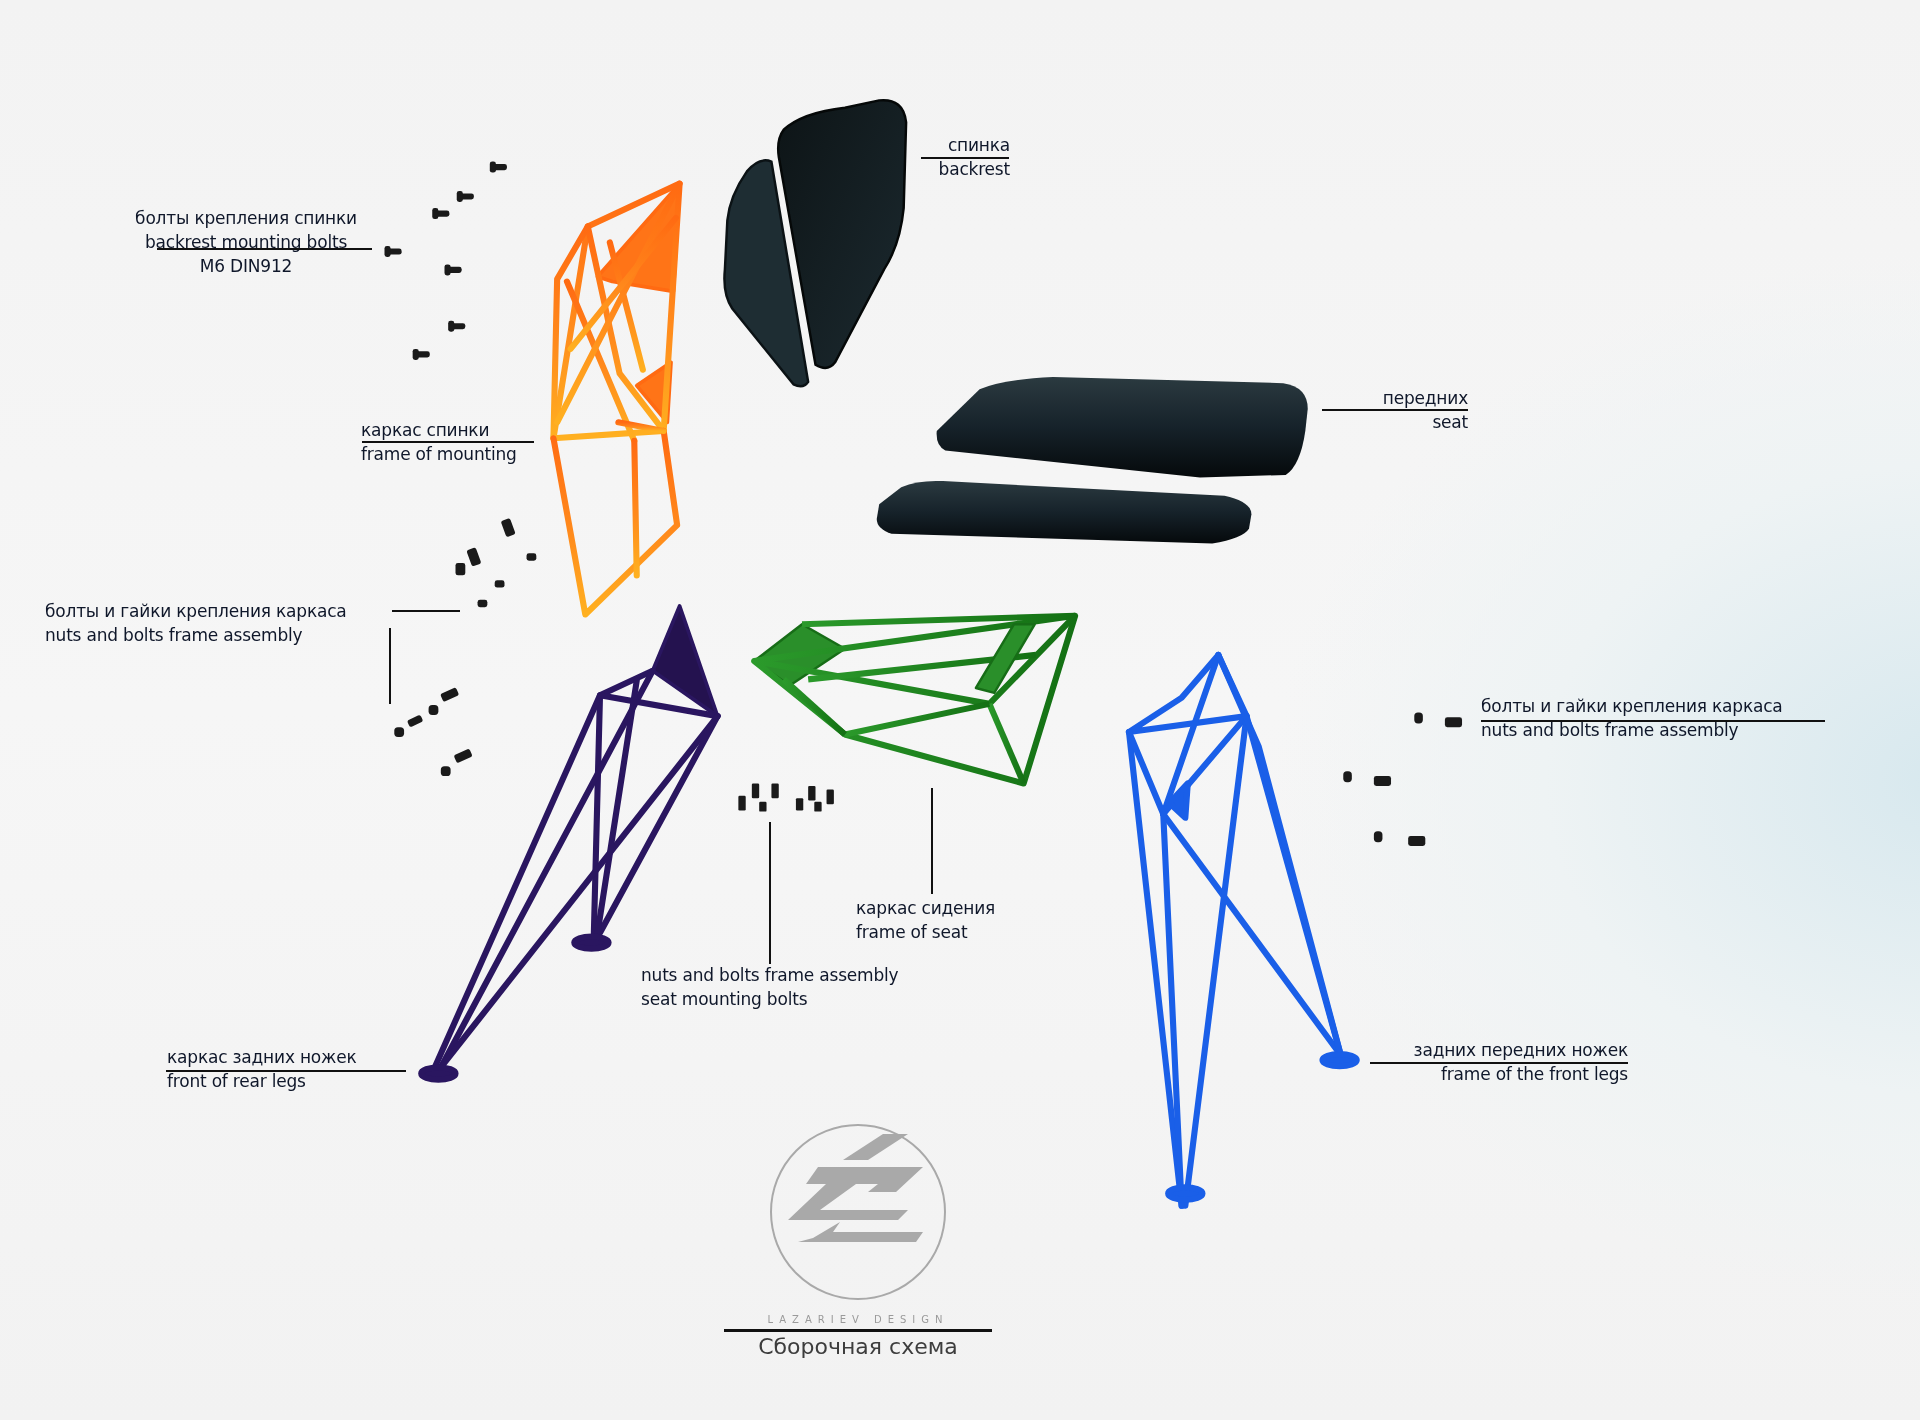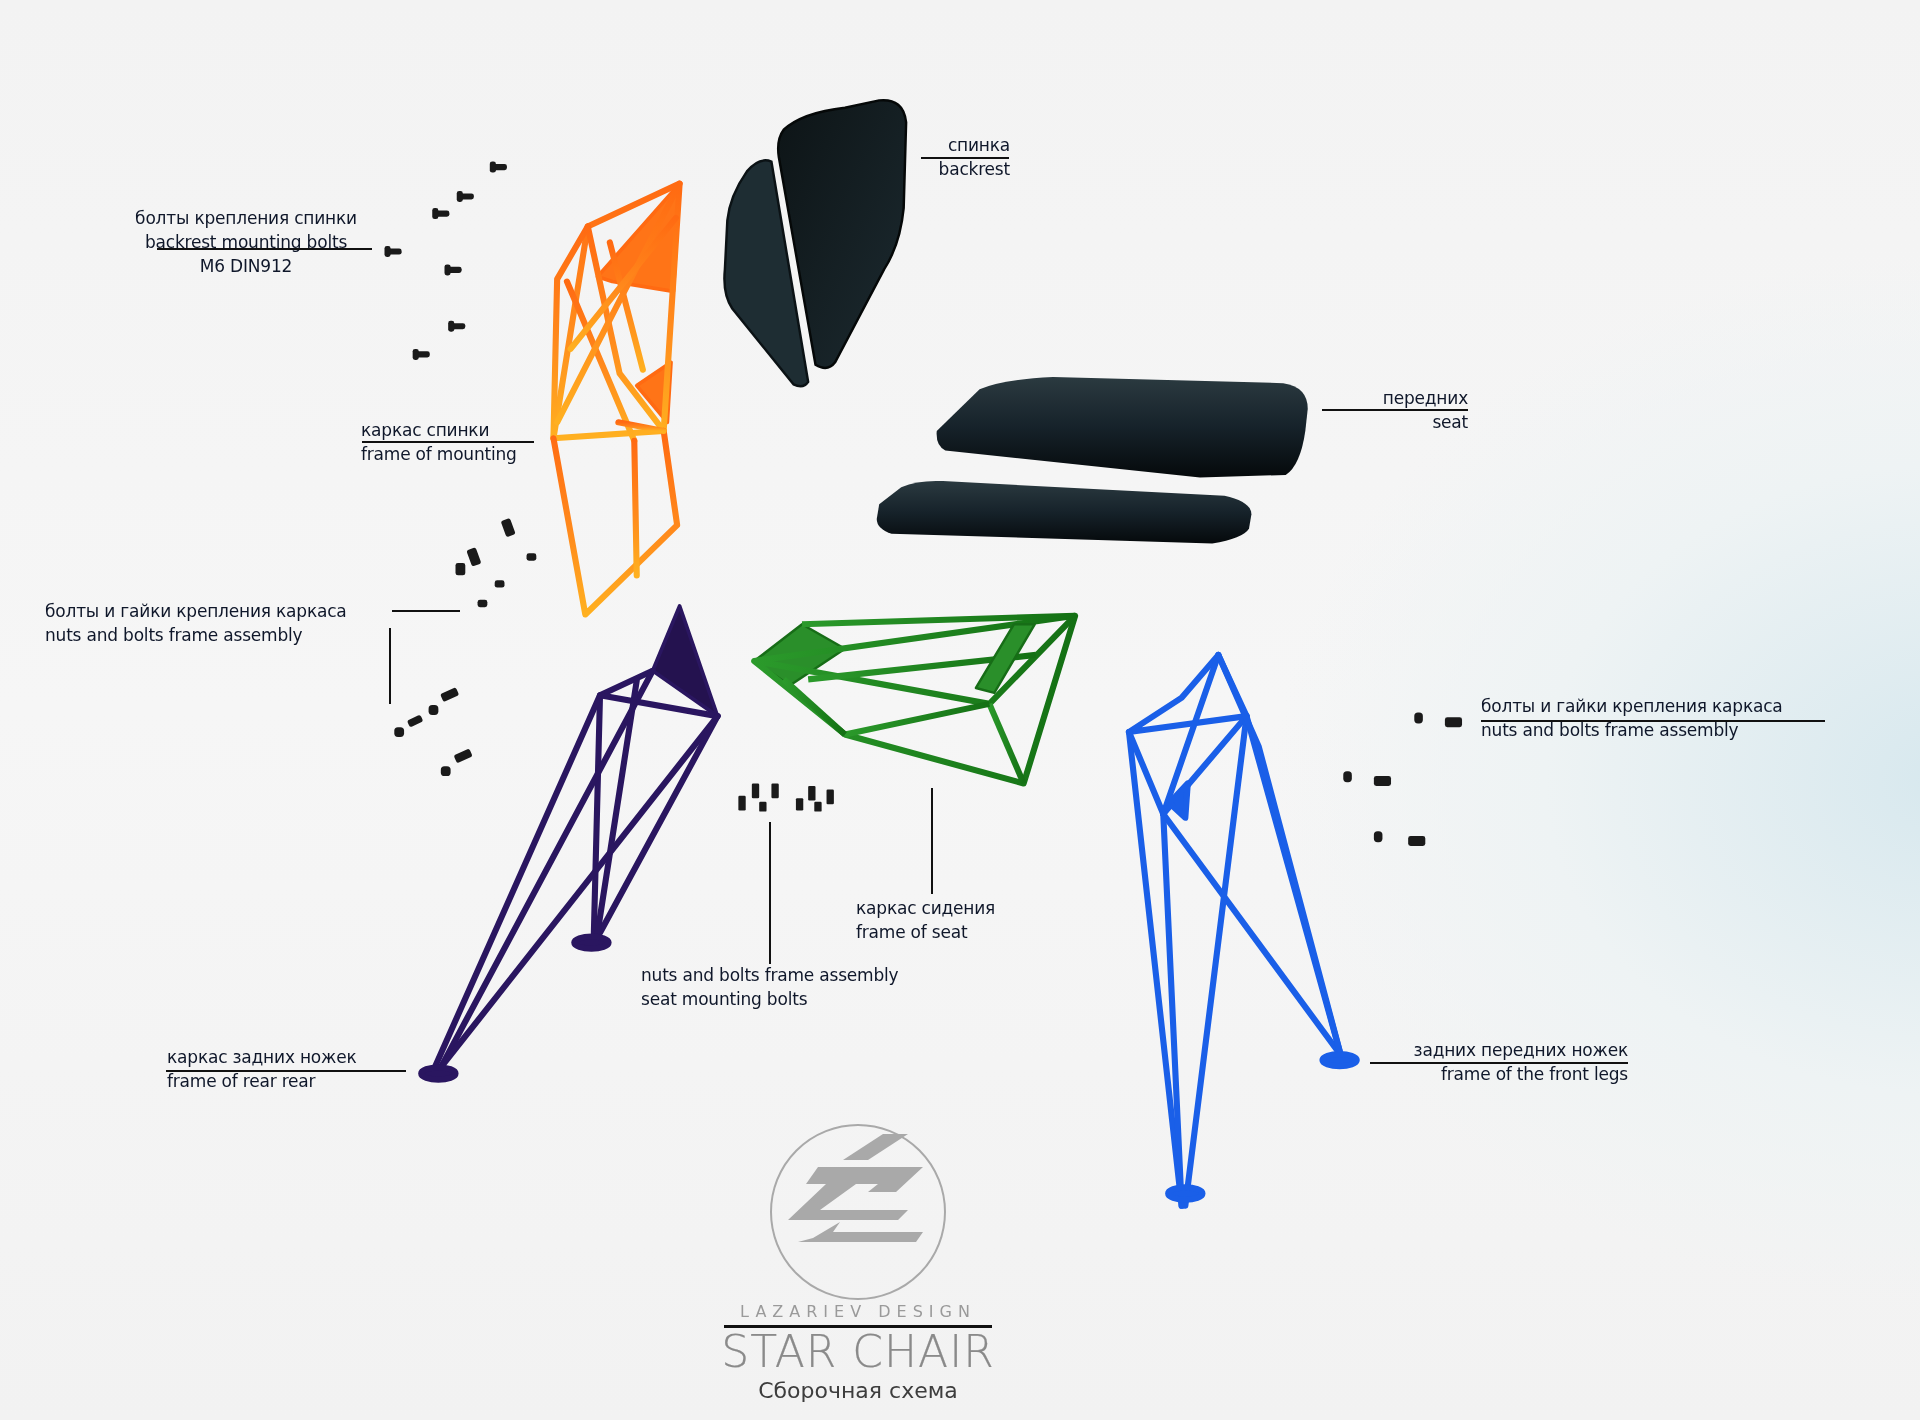--- a/index.html
+++ b/index.html
@@ -12,21 +12,21 @@
   }
   #scene { position: absolute; left: 0; top: 0; width: 1920px; height: 1420px; }
   .label { position: absolute; font-size: 17px; line-height: 24px; color: #0f172a; white-space: nowrap; letter-spacing: -0.2px; }
   .label .ru, .label .en, .label .extra { display: block; }
   .label.right { text-align: right; }
   .label.center { text-align: center; }
   .rule { position: absolute; height: 2px; background: #111; }
   .vrule { position: absolute; width: 2px; background: #111; }
   #brand { position: absolute; left: 718px; top: 1122px; width: 280px; text-align: center; }
   #brand .logo-wrap { width: 180px; height: 180px; margin: 0 auto; }
-  #brand .studio { font-size: 16px; letter-spacing: 6px; color: #9a9a9a; }
+  #brand .studio { font-size: 10px; letter-spacing: 6px; color: #9a9a9a; margin-top: 12px; }
   #brand .brand-rule { height: 3px; background: #111; margin: 4px 6px 0; }
   #brand .title { font-family: "DejaVu Sans", sans-serif; font-weight: 200; font-size: 44px; letter-spacing: 1px; color: #8a8a8a; line-height: 48px; -webkit-text-stroke: 0.2px #8a8a8a; }
   #brand .subtitle { font-size: 22px; color: #3d3d3d; margin-top: 2px; }
 </style>
 </head>
 <body>
 
 <svg id="scene" viewBox="0 0 1568 1160" preserveAspectRatio="none" xmlns="http://www.w3.org/2000/svg">
   <defs>
     <linearGradient id="orangeGrad" x1="0" y1="0" x2="0" y2="1">
@@ -212,21 +212,21 @@
 </div>
 
 <div class="vrule" style="left:769px; top:822px; height:142px;"></div>
 <div class="label" style="left:641px; top:963px;">
   <span class="en">nuts and bolts frame assembly</span>
   <span class="en">seat mounting bolts</span>
 </div>
 
 <div class="label" style="left:167px; top:1045px;">
   <span class="ru">каркас задних ножек</span>
-  <span class="en">frame of rear rear</span>
+  <span class="en">front of rear legs</span>
 </div>
 <div class="rule" style="left:166px; top:1070px; width:240px;"></div>
 
 <div class="label right" style="left:1370px; top:1038px; width:258px;">
   <span class="ru">задних передних ножек</span>
   <span class="en">frame of the front legs</span>
 </div>
 <div class="rule" style="left:1370px; top:1062px; width:258px;"></div>
 
 <div id="brand">
@@ -234,15 +234,14 @@
     <svg width="180" height="180" viewBox="0 0 180 180" xmlns="http://www.w3.org/2000/svg">
       <circle cx="90" cy="90" r="87" fill="none" stroke="#a9a9a9" stroke-width="2"></circle>
       <polygon points="115,12 140,12 100,38 75,38" fill="#a9a9a9"></polygon>
       <polygon points="50,45 155,45 128,70 100,70 110,62 38,62" fill="#a9a9a9"></polygon>
       <polygon points="58,62 88,62 52,88 140,88 130,98 20,98" fill="#a9a9a9"></polygon>
       <polygon points="45,116 72,100 65,110 155,110 148,120 30,120" fill="#a9a9a9"></polygon>
     </svg>
   </div>
   <div class="studio">LAZARIEV DESIGN</div>
   <div class="brand-rule"></div>
-  <div class="title">STAR CHAIR</div>
   <div class="subtitle">Сборочная схема</div>
 </div>
 
 </body></html>

